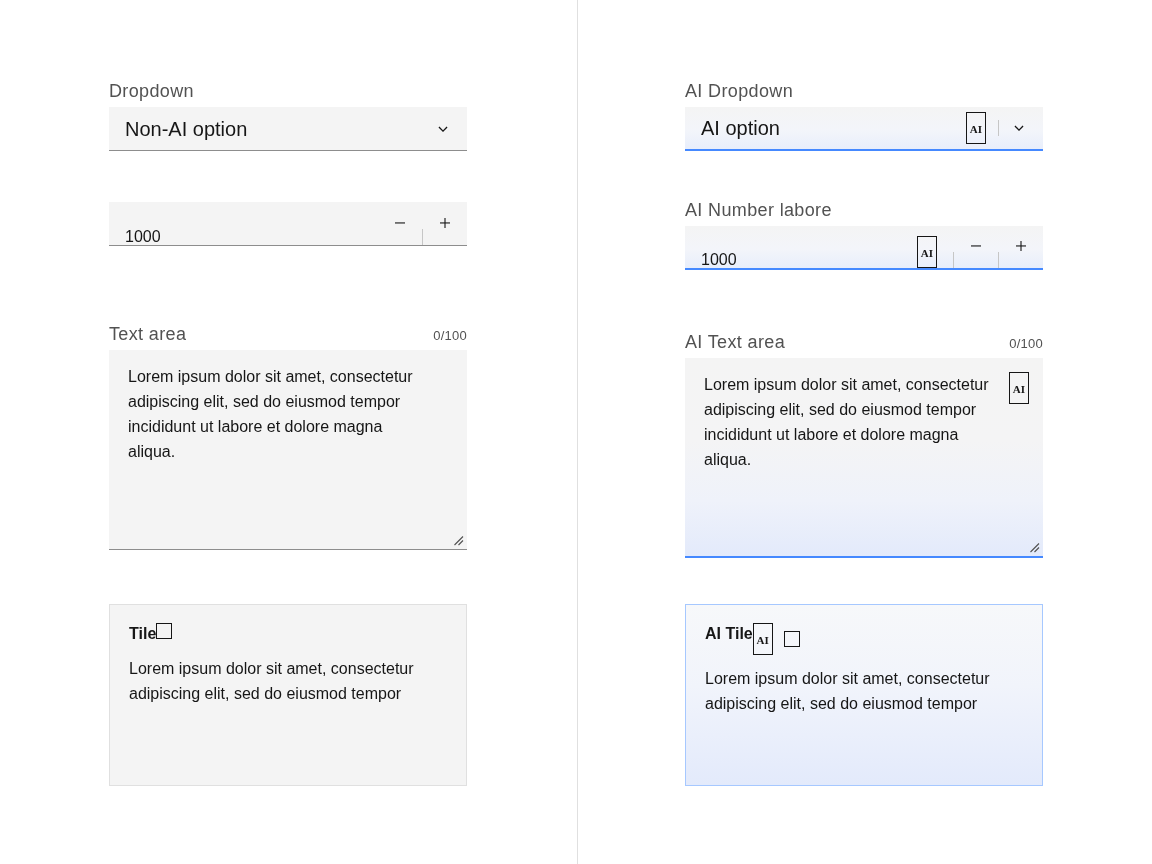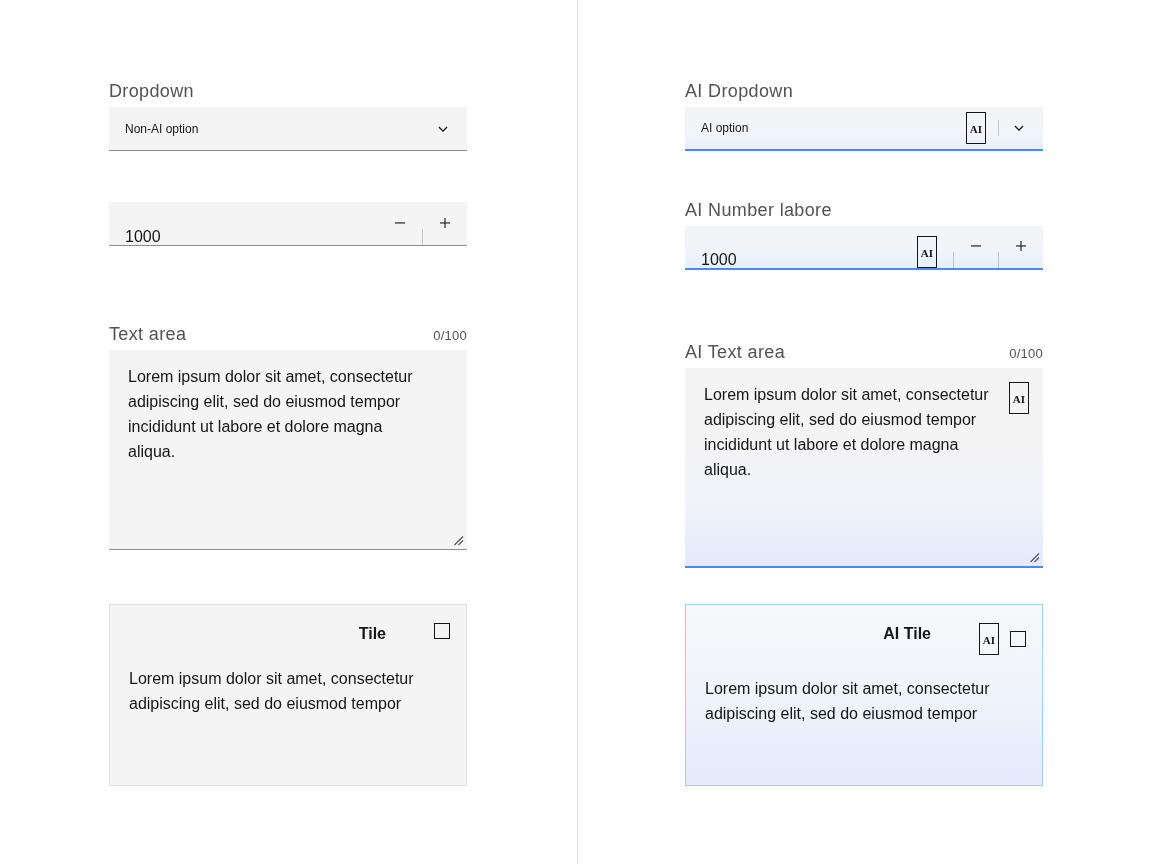--- a/index.html
+++ b/index.html
@@ -87,21 +87,21 @@
     display: flex;
     align-items: center;
     height: 44px;
     background: #f4f4f4;
     border-bottom: 1px solid #8d8d8d;
     padding: 0 16px 0 16px;
     cursor: pointer;
   }
   .dropdown .value {
     flex: 1 1 auto;
-    font-size: 12px;
+    font-size: 20px;
     color: #161616;
     line-height: 1;
   }
   .chev {
     width: 16px;
     height: 16px;
     flex: 0 0 auto;
     display: block;
   }
   .vline {
@@ -191,23 +191,22 @@
     position: relative;
     height: 182px;
     background: #f4f4f4;
     border: 1px solid #e0e0e0;
     padding: 18px 16px 16px 19px;
     cursor: pointer;
   }
   .tile-head {
     display: flex;
     align-items: flex-start;
-    justify-content: flex-end;
-    margin-bottom: 21px;
-    gap: 48px;
+    justify-content: flex-start;
+    margin-bottom: 11px;
   }
   .tile-title {
     font-size: 16px;
     font-weight: 700;
     line-height: 22px;
     color: #161616;
   }
   .tile-actions {
     display: flex;
     align-items: center;
@@ -338,21 +337,21 @@
         <div class="vline"></div>
         <button class="step-btn">
           <svg viewBox="0 0 16 16">
               <rect x="3" y="7.4" width="10" height="1.1" fill="#161616"></rect>
               <rect x="7.45" y="3" width="1.1" height="10" fill="#161616"></rect>
             </svg>
         </button>
       </div>
     </div>
 
-    <div class="field" style="top:344px;">
+    <div class="field" style="top:334px;">
       <div class="label-row">
         <span class="label">AI Text area</span>
         <span class="counter">0/100</span>
       </div>
       <div class="textarea ai">
         <span class="ai-slug">
           <span>AI</span>
         </span>
         <div class="body">Lorem ipsum dolor sit amet, consectetur adipiscing elit, sed do eiusmod tempor incididunt ut labore et dolore magna aliqua.</div>
         <svg class="resize" viewBox="0 0 12 12">

